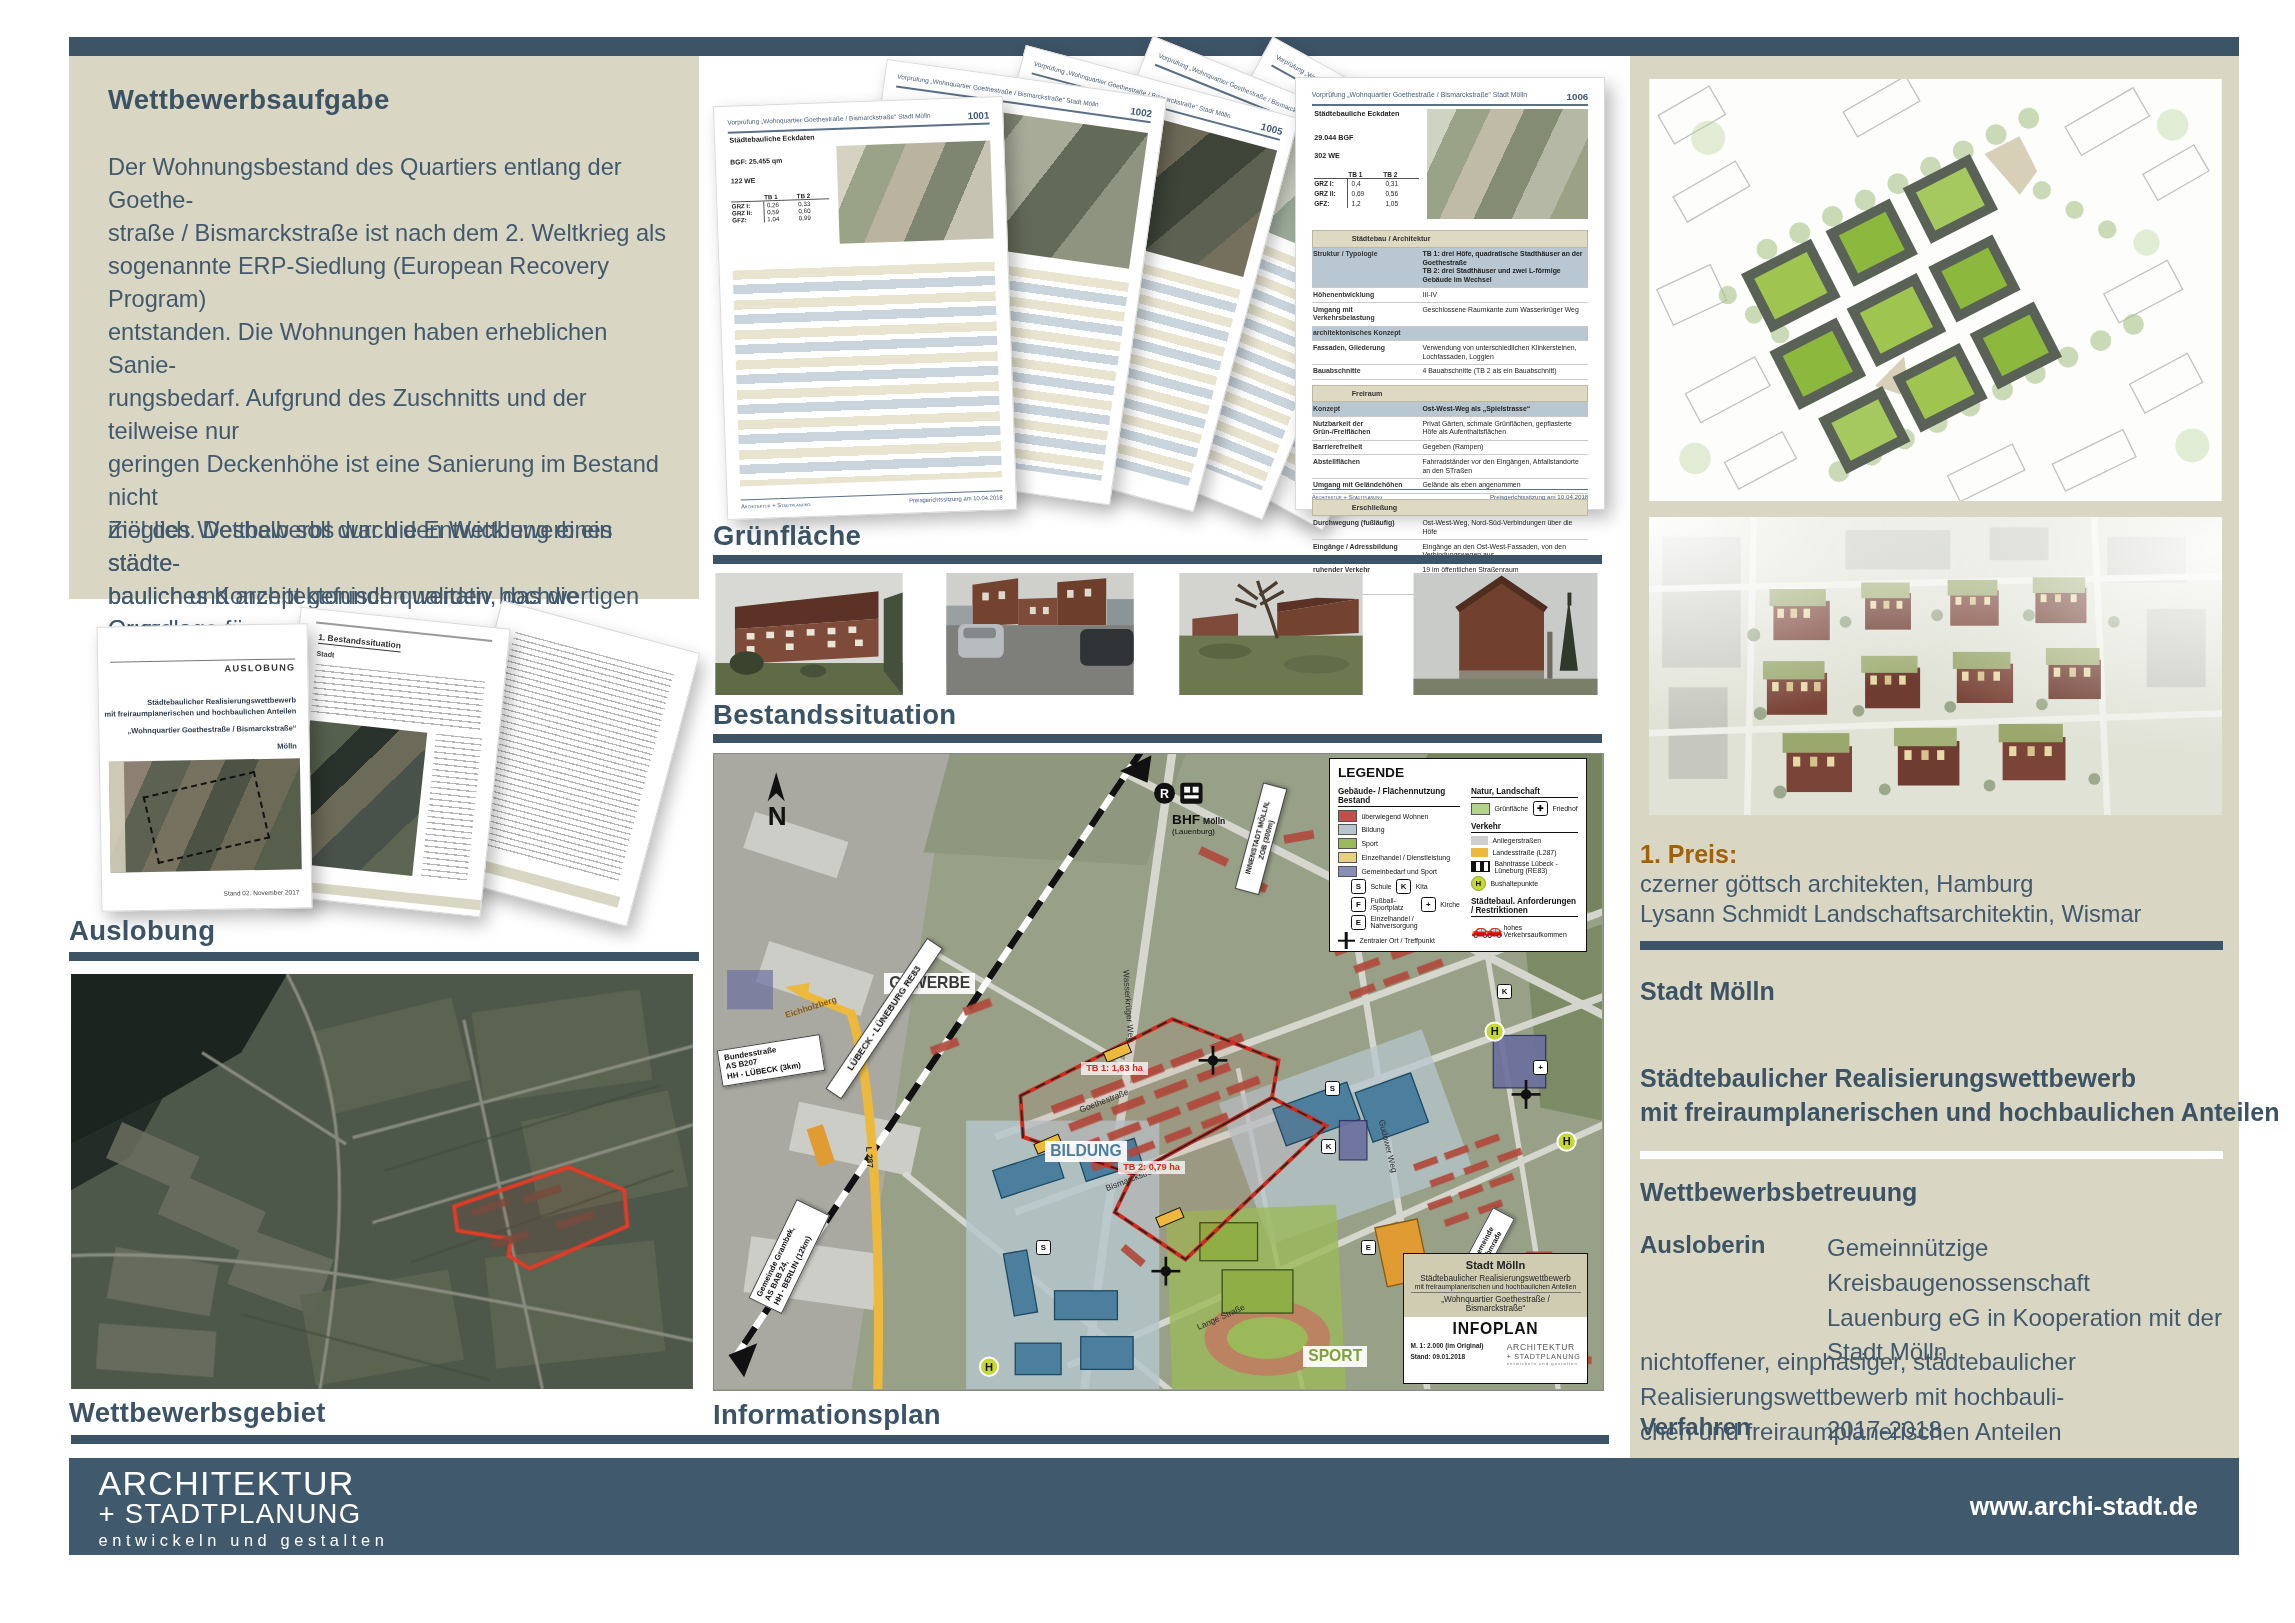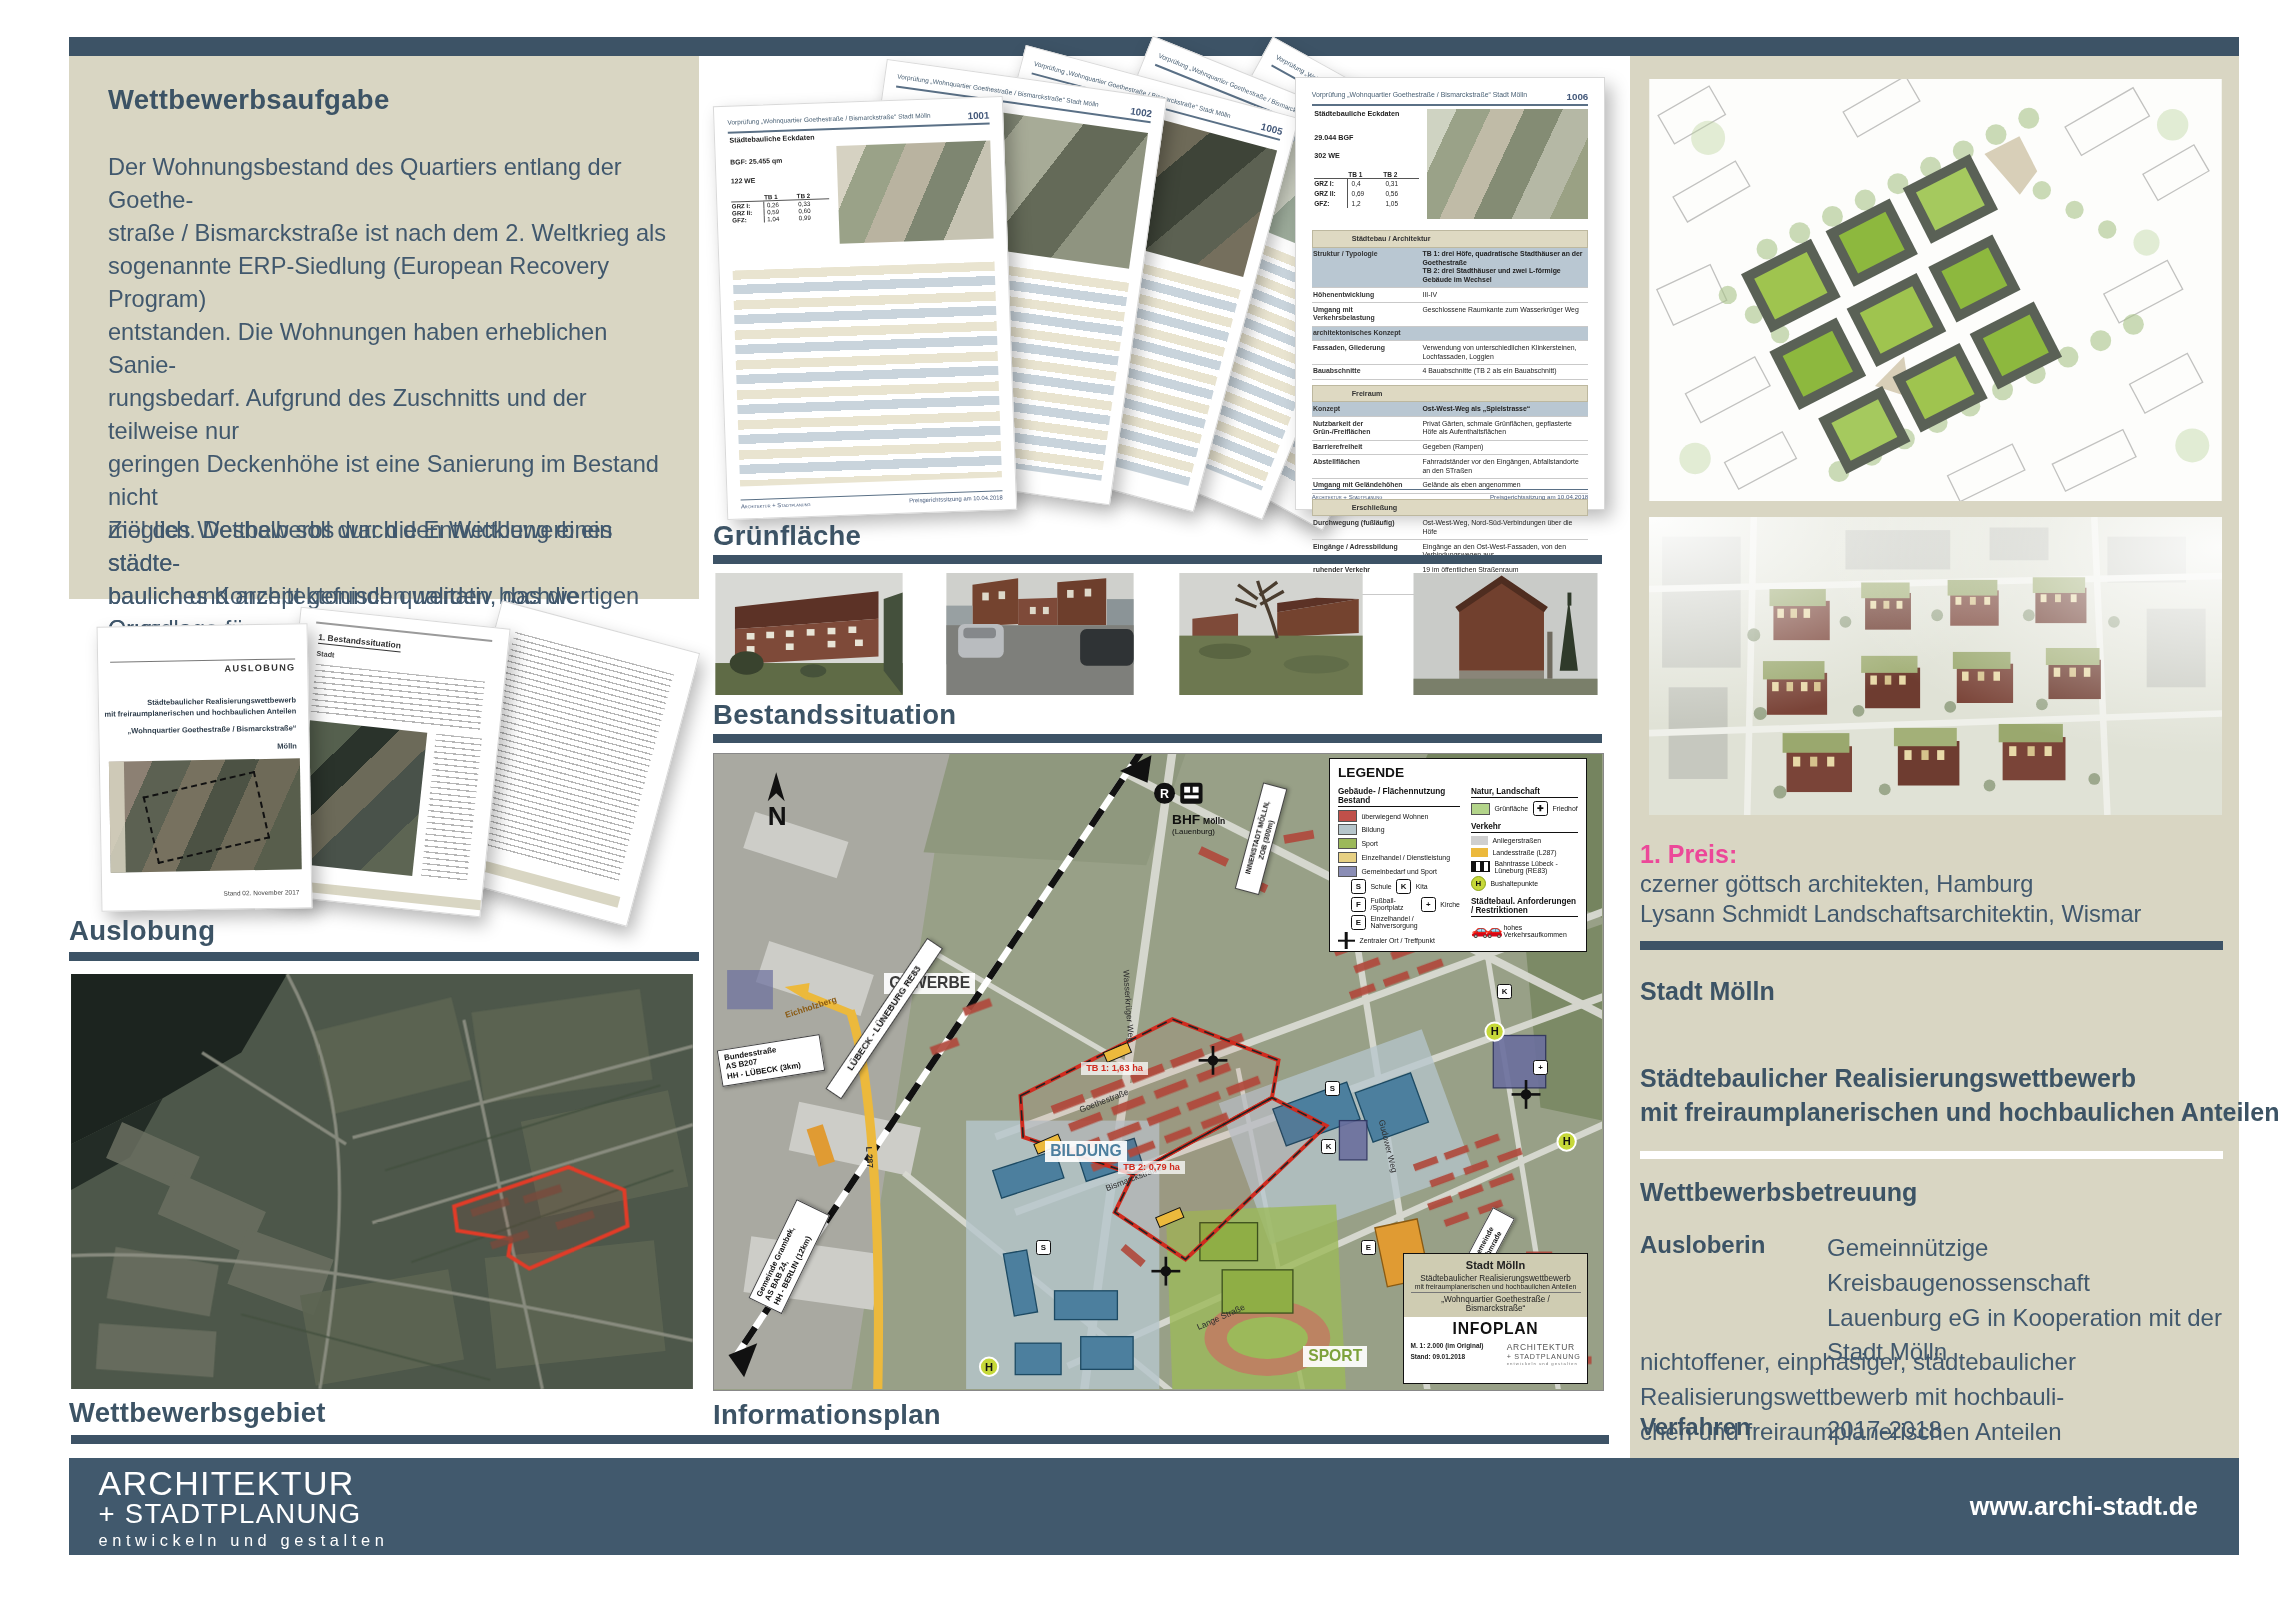--- a/index.html
+++ b/index.html
@@ -932,21 +932,21 @@
         <circle cx="600" cy="286" r="9"></circle>
       <circle cx="200" cy="420" r="10"></circle>
         <circle cx="360" cy="416" r="9"></circle>
         <circle cx="520" cy="410" r="9"></circle>
         <circle cx="680" cy="400" r="9"></circle>
     </g>
     <rect width="875" height="455" fill="url(#fog1)"></rect>
     <rect width="875" height="455" fill="url(#fog2)"></rect>
   </svg>
 
-  <div class="abs" style="left:1640px;top:840px;font-size:25px;font-weight:bold;color:#ec4899;">1. Preis:</div>
+  <div class="abs" style="left:1640px;top:840px;font-size:25px;font-weight:bold;color:#a16207;">1. Preis:</div>
   <div class="abs" style="left:1640px;top:871px;font-size:23.6px;color:#41586d;">czerner göttsch architekten, Hamburg</div>
   <div class="abs" style="left:1640px;top:901px;font-size:23.6px;color:#41586d;">Lysann Schmidt Landschaftsarchitektin, Wismar</div>
   <div class="divider" style="left:1640px;top:941px;width:583px;"></div>
   <div class="abs" style="left:1640px;top:977px;font-size:25px;font-weight:bold;color:#3c5365;">Stadt Mölln</div>
   <div class="abs" style="left:1640px;top:1064px;font-size:25px;font-weight:bold;color:#3c5365;">Städtebaulicher Realisierungswettbewerb</div>
   <div class="abs" style="left:1640px;top:1098px;font-size:25px;font-weight:bold;color:#3c5365;">mit freiraumplanerischen und hochbaulichen Anteilen</div>
   <div class="abs" style="left:1640px;top:1151px;width:583px;height:7.9px;background:#ffffff;"></div>
   <div class="abs" style="left:1640px;top:1178px;font-size:25px;font-weight:bold;color:#3c5365;">Wettbewerbsbetreuung</div>
 
   <div class="abs rrow" style="left:1640px;top:1231px;width:589px;">

